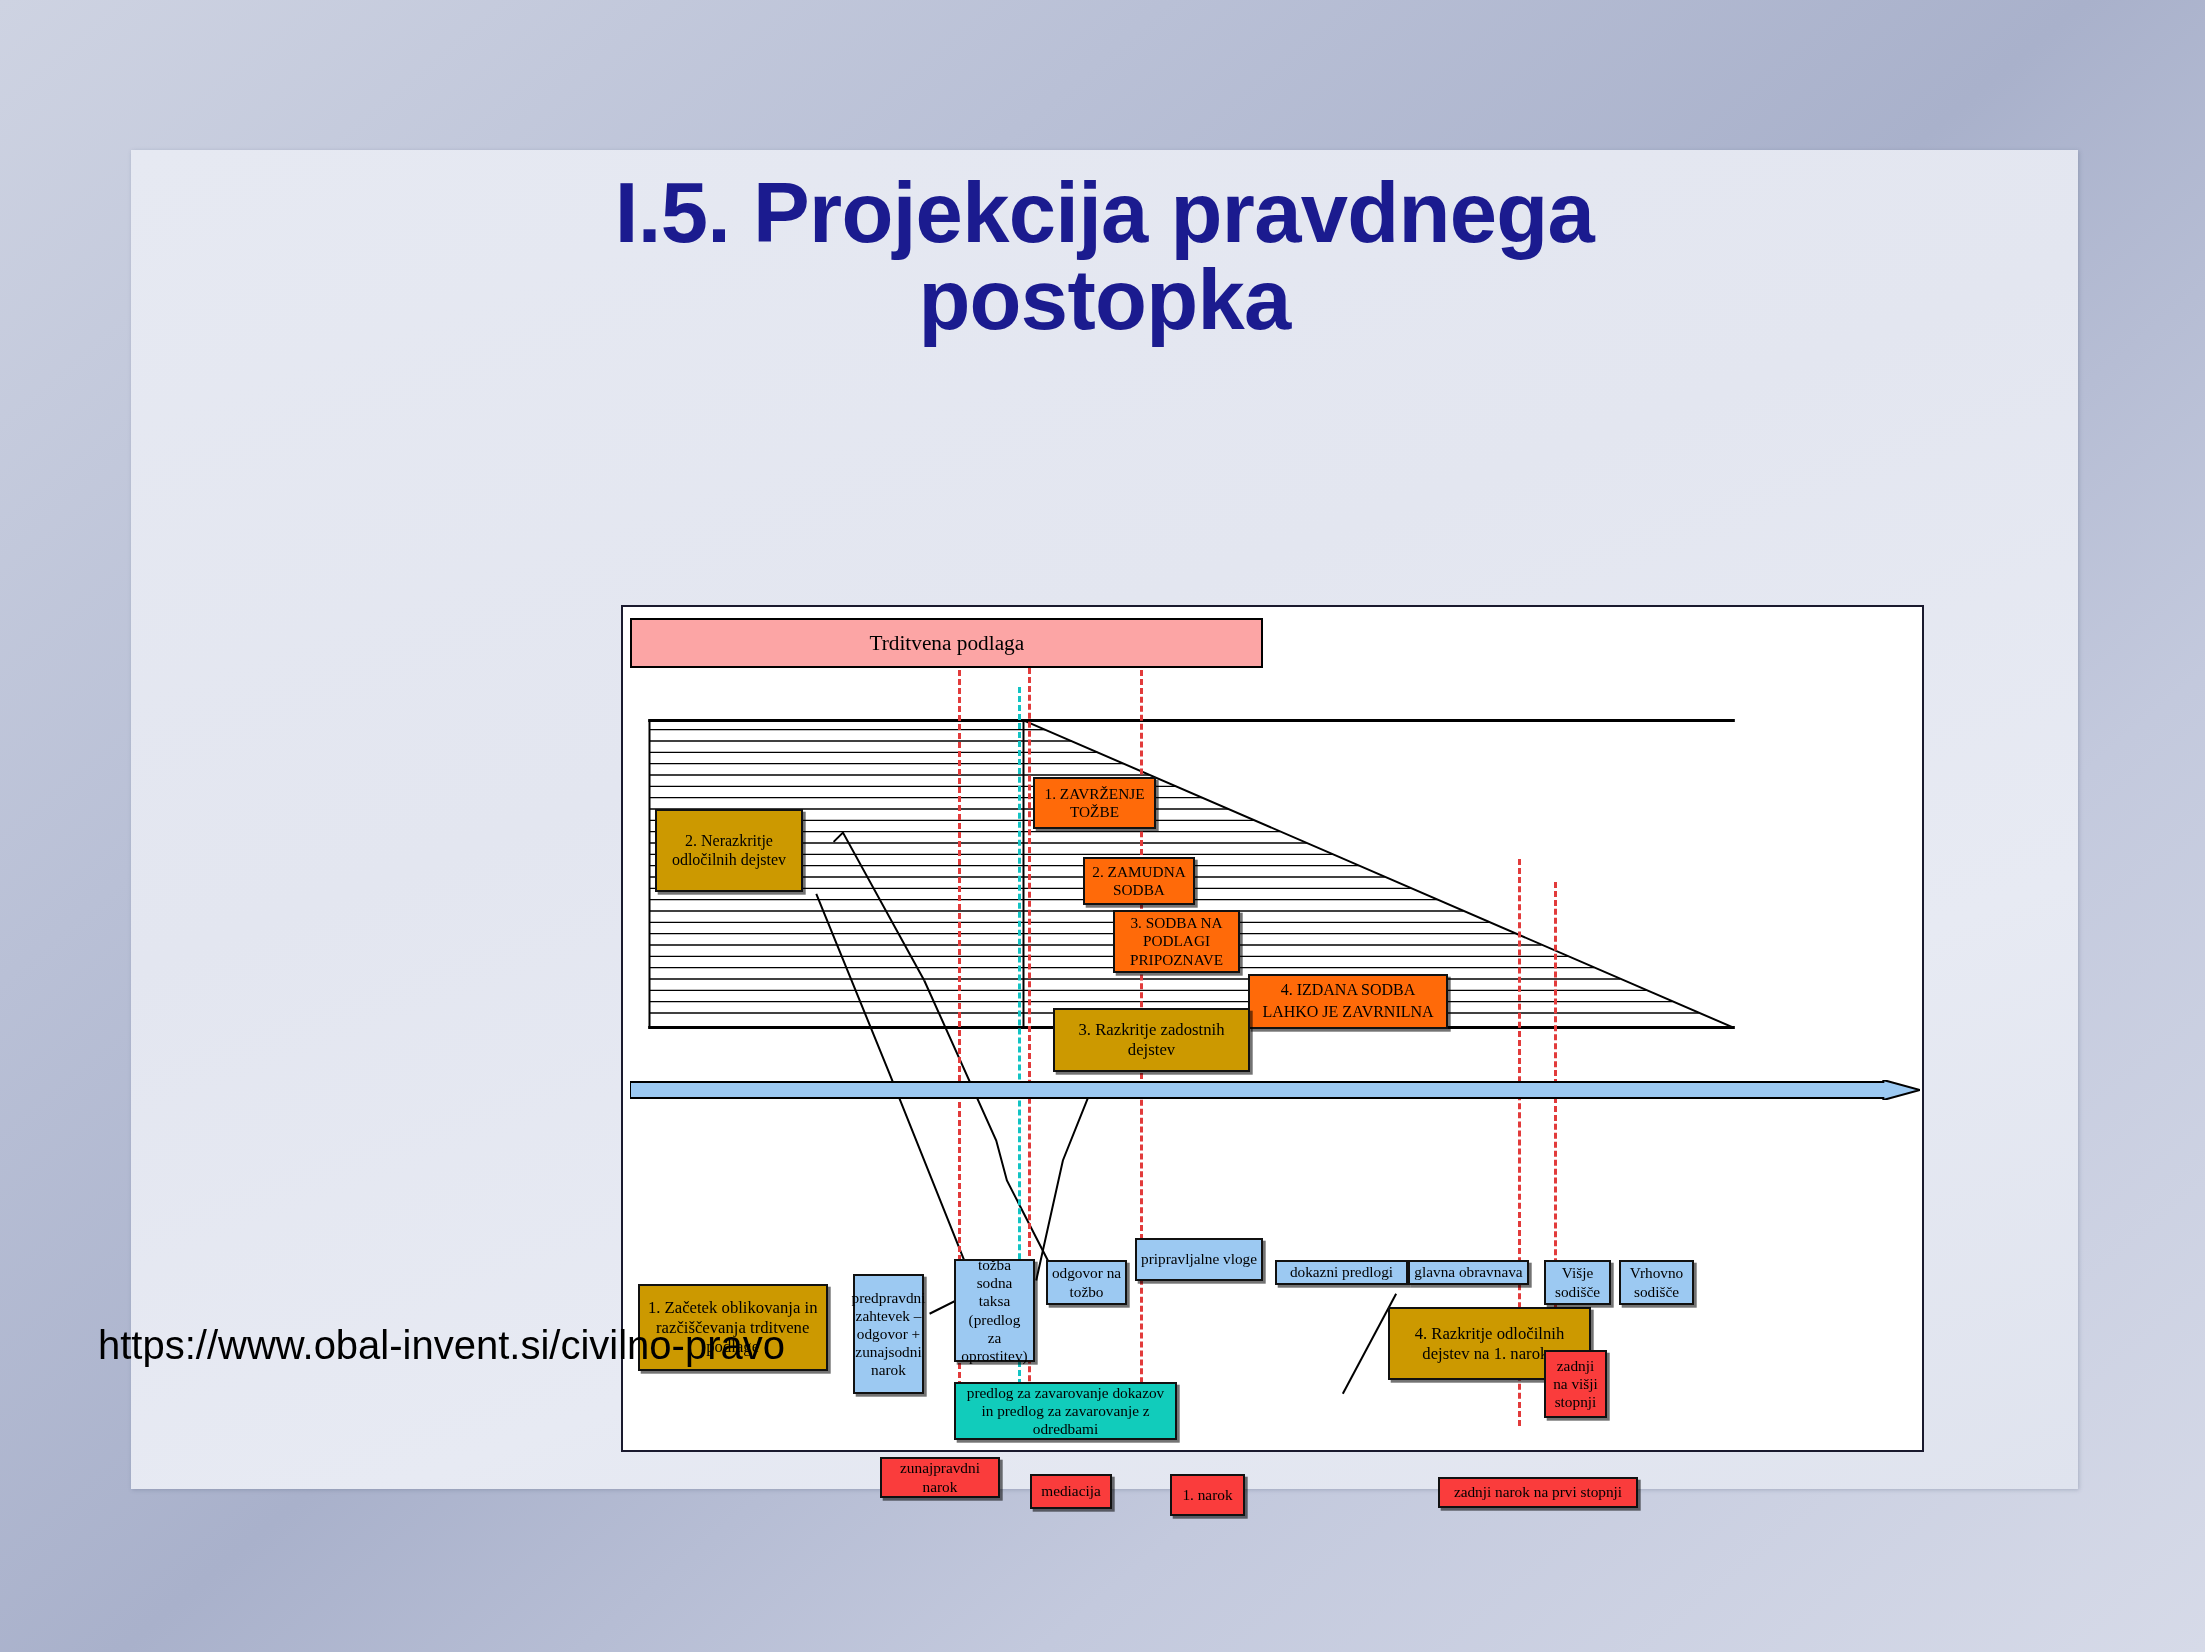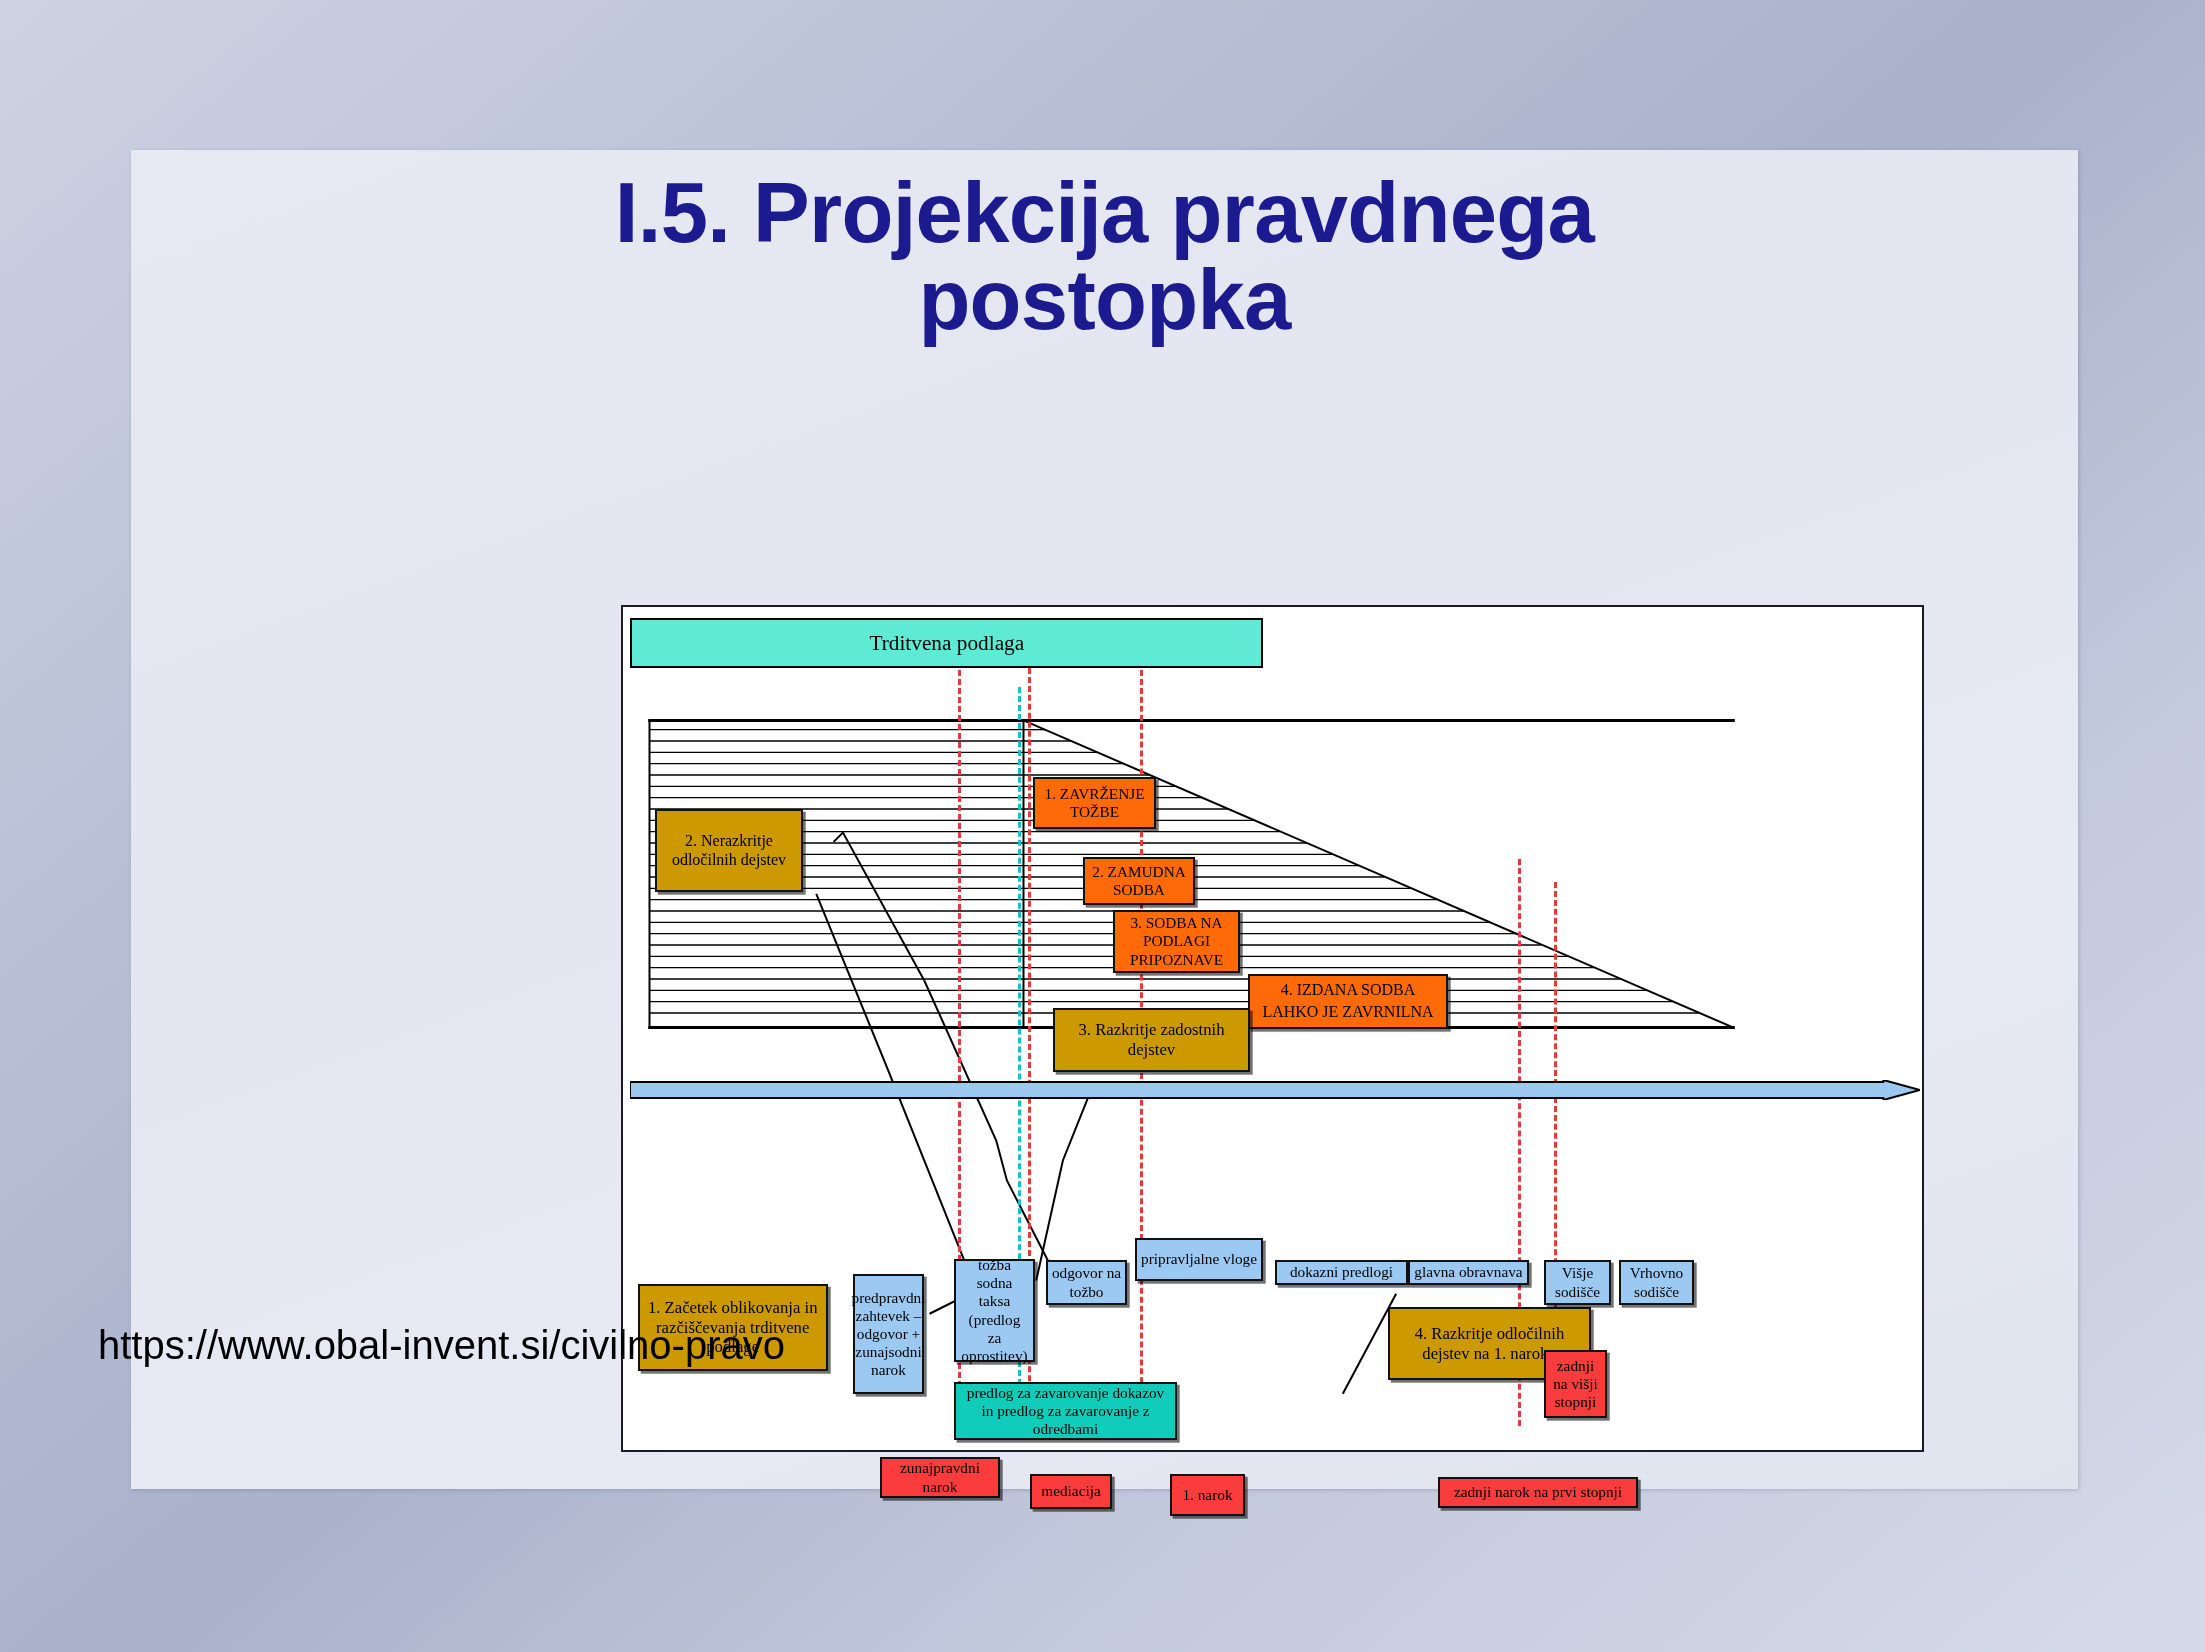--- a/index.html
+++ b/index.html
@@ -25,21 +25,21 @@
     text-align:left;
   }
 
   
   .diagram{
     position:absolute;left:490px;top:455px;width:1303px;height:847px;
     background:#ffffff;border:2px solid #1a1a2e;box-sizing:border-box;
   }
   .header-box{
     position:absolute;left:7.3px;top:11.3px;width:633px;height:50px;
-    background:#5eead4;border:2px solid #000;box-sizing:border-box;
+    background:#fca5a5;border:2px solid #000;box-sizing:border-box;
     display:flex;align-items:center;justify-content:center;
     font-family:"Liberation Serif", serif;font-size:21.3px;color:#000;
   }
   
   .ruled-wrap{position:absolute;left:25px;top:112px;width:1087px;height:310px;}
   .ruled-svg{position:absolute;left:0;top:0;}
 
   
   .timeline{
     position:absolute;left:6.7px;top:473px;width:1290px;height:20px;

